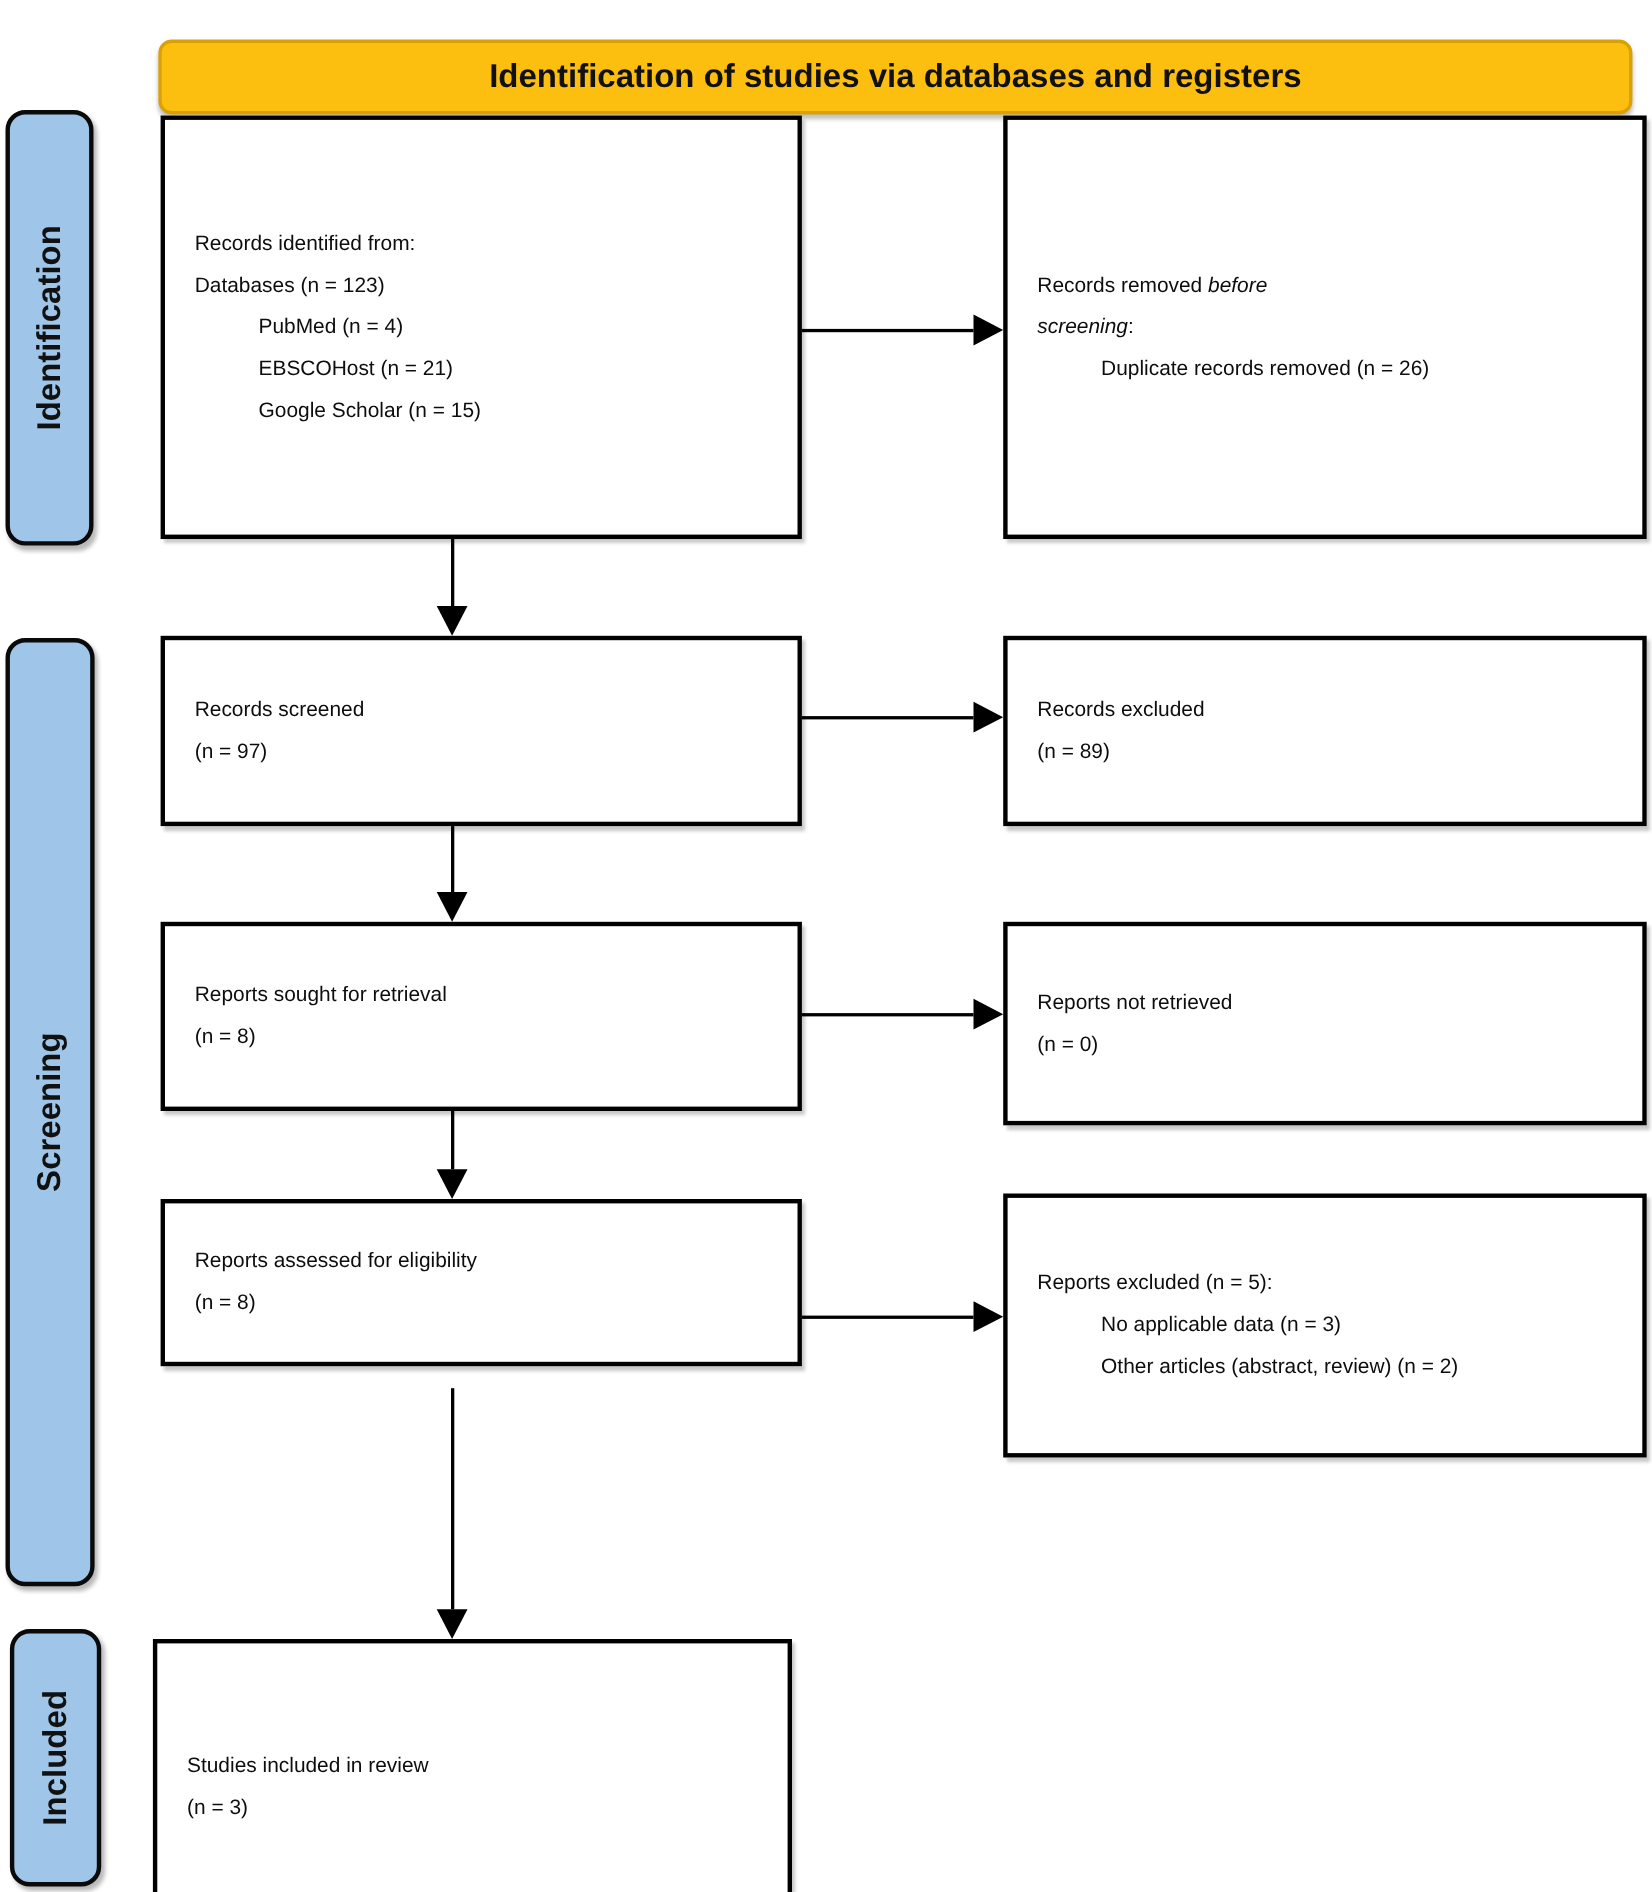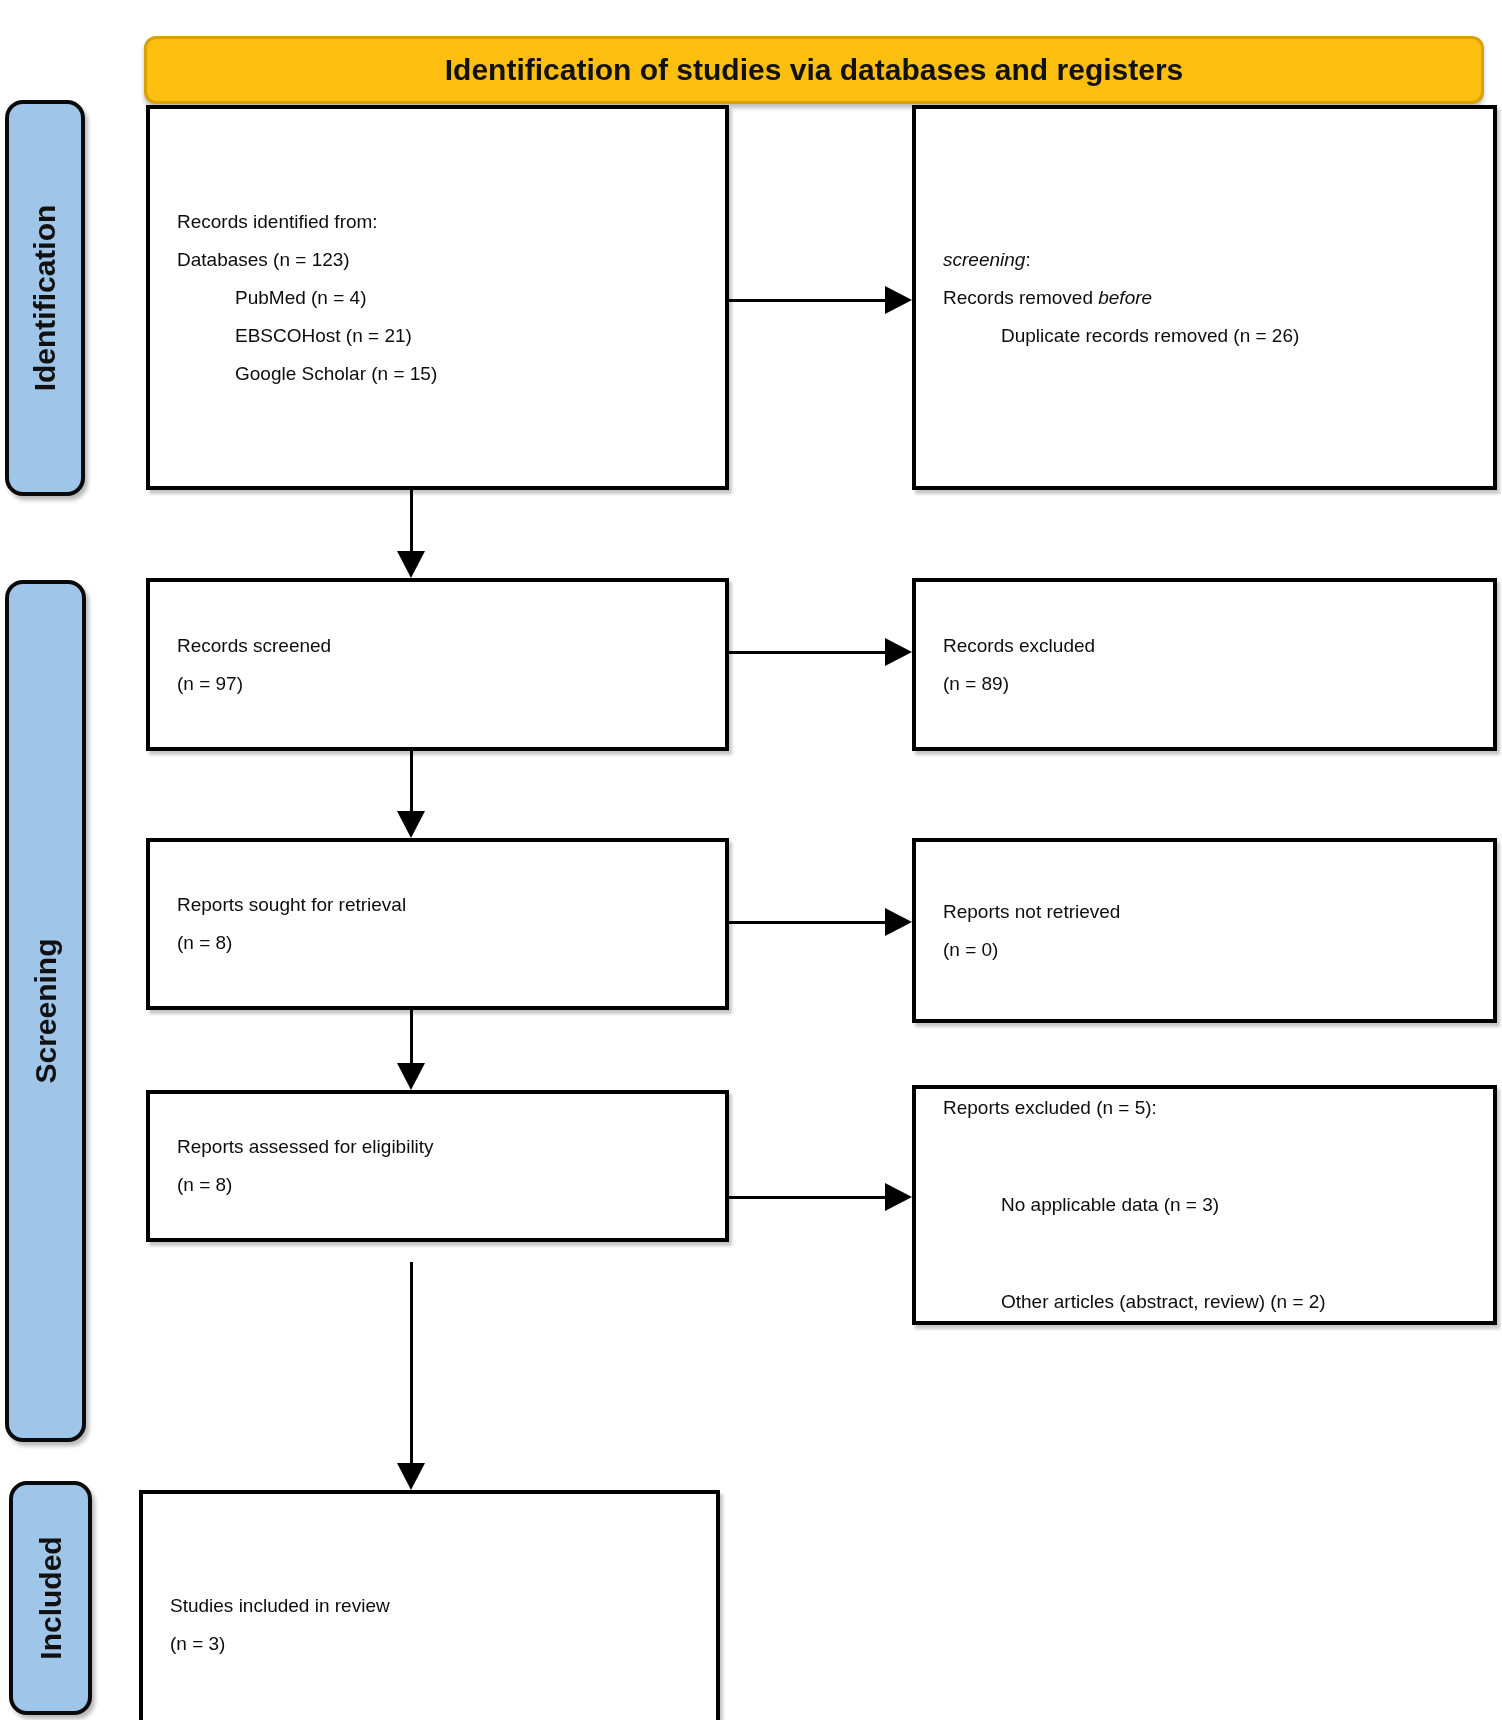--- a/index.html
+++ b/index.html
@@ -58,21 +58,21 @@
     box-sizing: border-box;
     display: flex;
     flex-direction: column;
     justify-content: center;
     padding-left: 27px;
     padding-right: 12px;
     font-size: 19px;
     line-height: 38px;
     box-shadow: 3px 4px 3px rgba(0,0,0,0.22);
   }
-  .box.top-align { justify-content: space-between; }
+  .box.top-align { justify-content: center; }
   .line { white-space: pre-wrap; }
   .indent { padding-left: 58px; }
   .reason-wrap { max-width: 480px; }
   .it { font-style: italic; }
 
   
   .varrow {
     position: absolute;
     width: 28px;
     display: flex; flex-direction: column; align-items: center;
@@ -118,22 +118,22 @@
 
   <div class="box" style="left:146px; top:105px; width:583px; height:385px;">
     <div class="line">Records identified from:</div>
     <div class="line">Databases (n = 123)</div>
     <div class="line indent">PubMed (n = 4)</div>
     <div class="line indent">EBSCOHost (n = 21)</div>
     <div class="line indent">Google Scholar (n = 15)</div>
   </div>
 
   <div class="box" style="left:912px; top:105px; width:585px; height:385px;">
+    <div class="line"><span>Records removed </span><span class="it">before</span></div>
     <div class="line"><span class="it">screening</span><span>:</span></div>
-    <div class="line"><span>Records removed </span><span class="it">before</span></div>
     <div class="line indent reason-wrap" style="max-width:460px;">Duplicate records removed (n = 26)</div>
   </div>
 
   <div class="box" style="left:146px; top:578px; width:583px; height:173px;">
     <div class="line">Records screened</div>
     <div class="line">(n = 97)</div>
   </div>
 
   <div class="box" style="left:912px; top:578px; width:585px; height:173px;">
     <div class="line">Records excluded</div>

